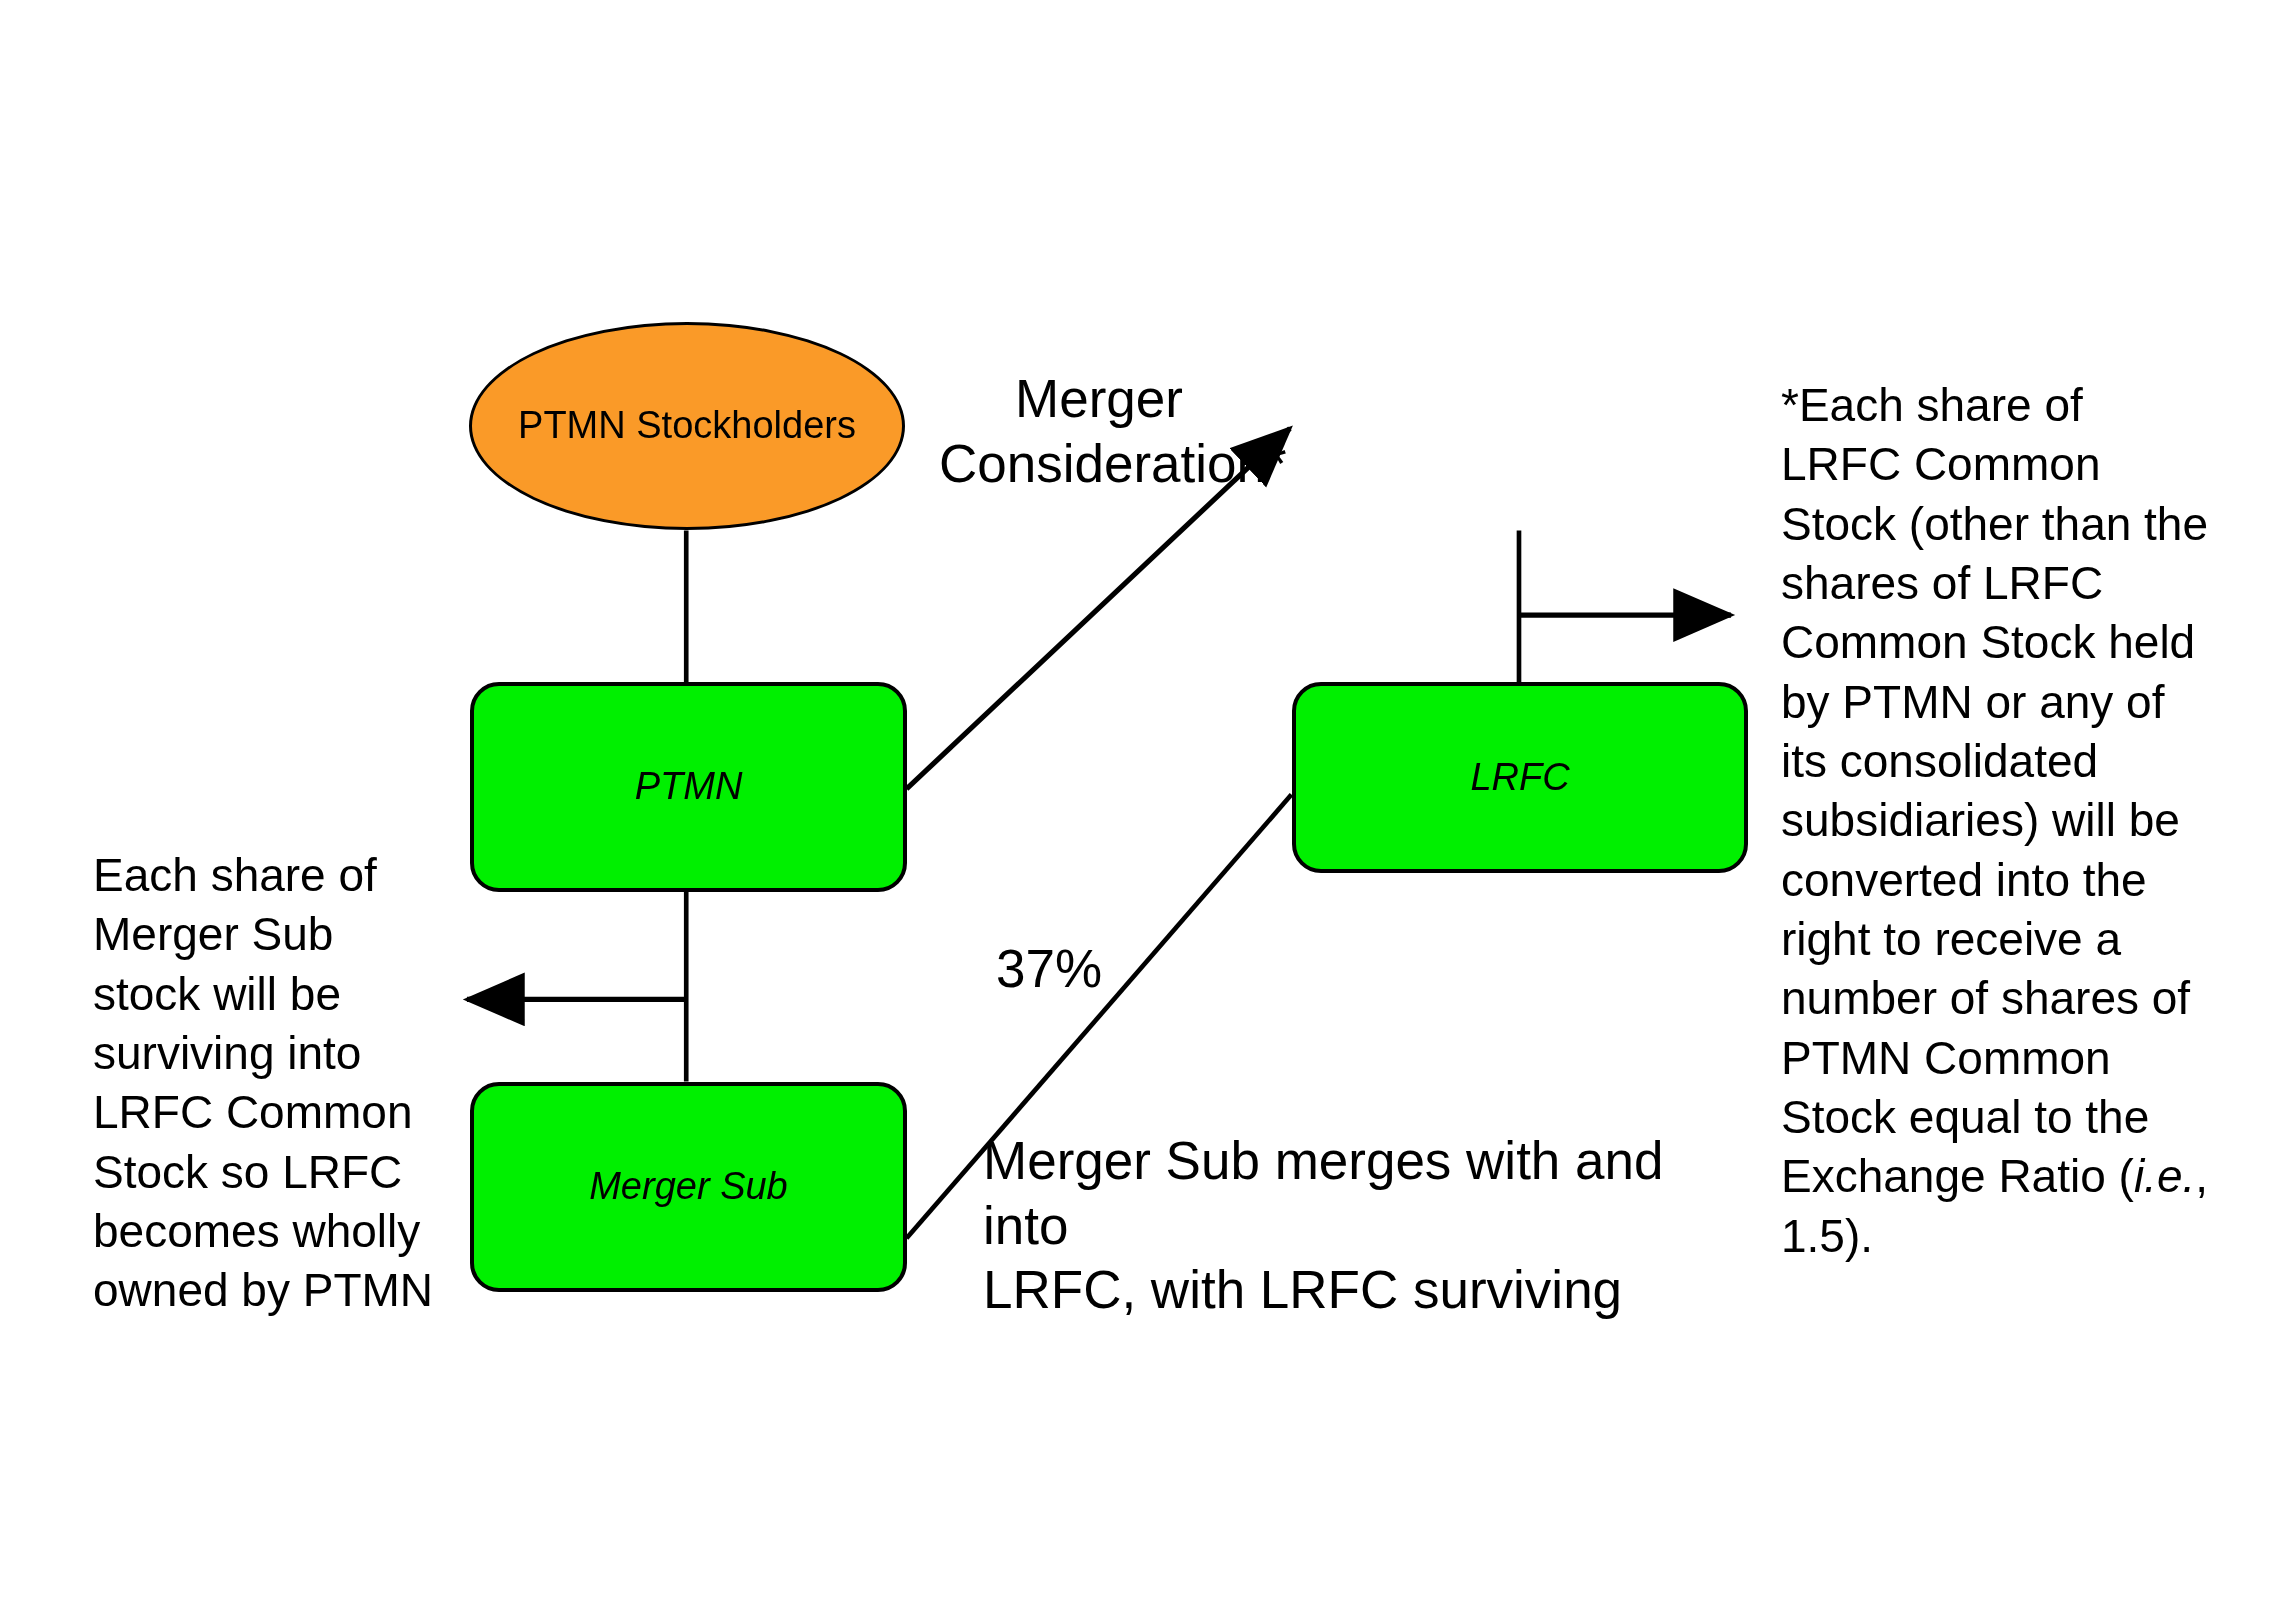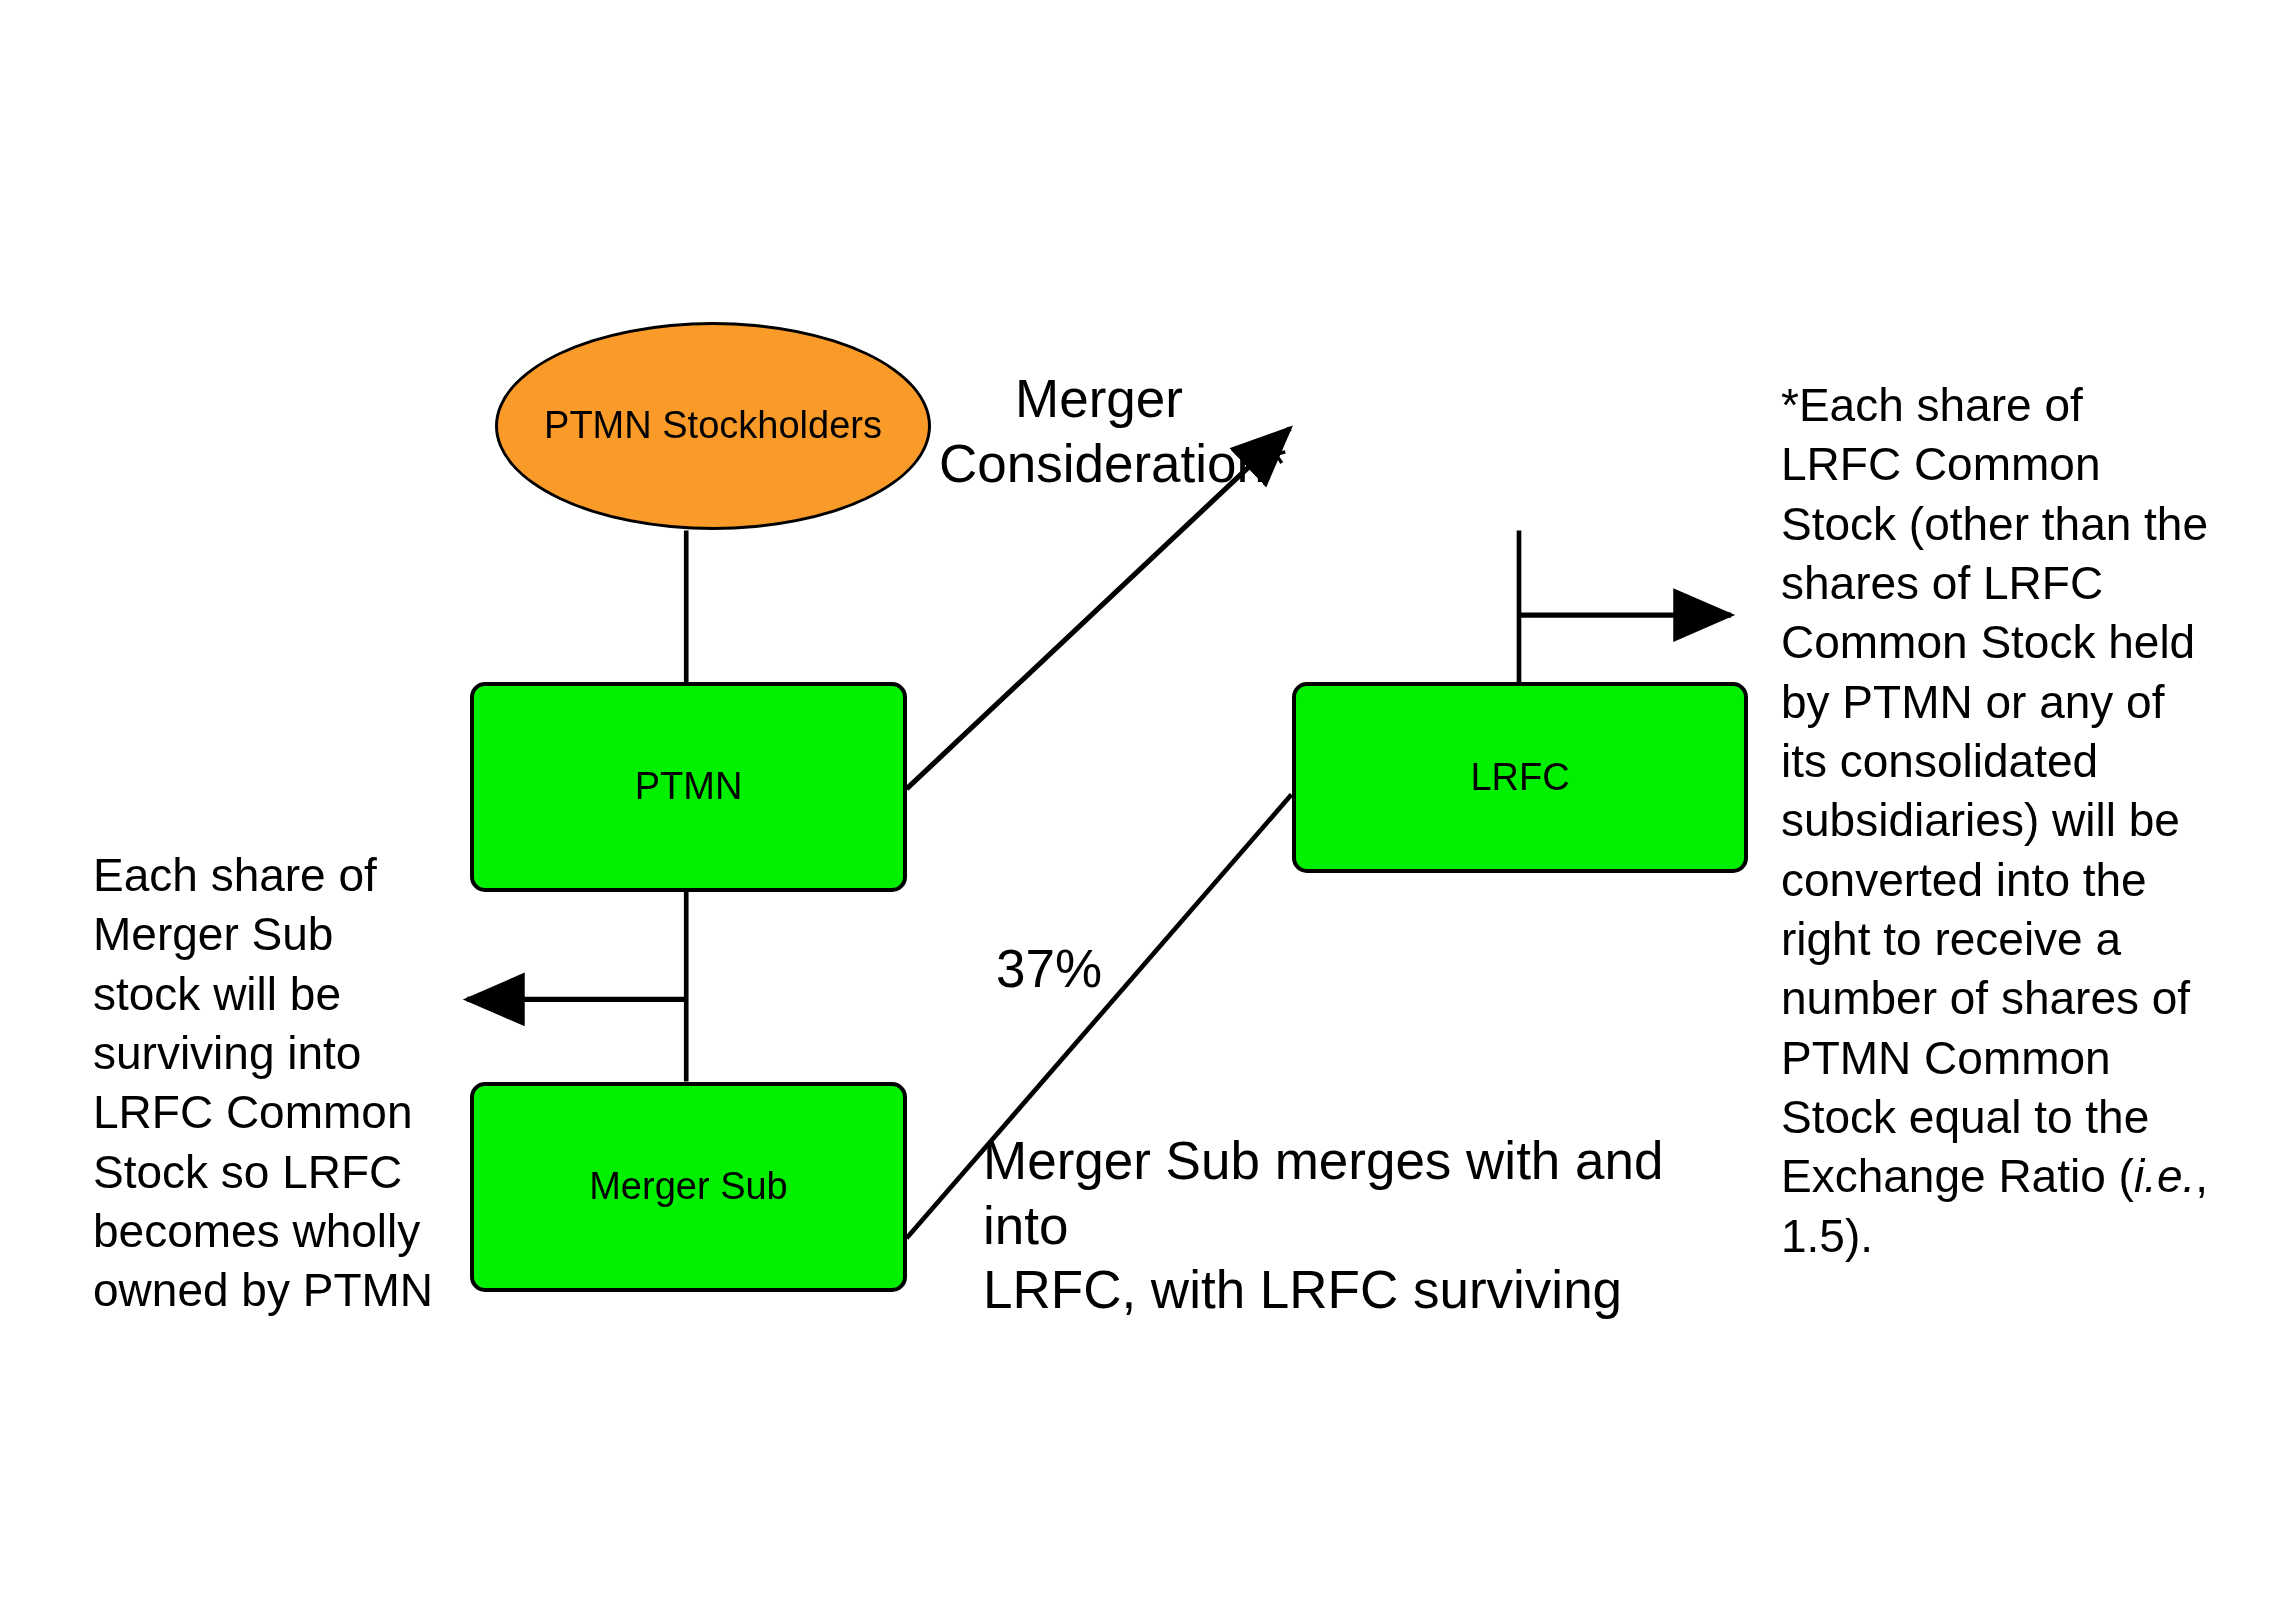--- a/index.html
+++ b/index.html
@@ -38,25 +38,26 @@
   .ellipse .node-label {
     font-size: 38px;
     color: #000000;
     line-height: 1.1;
     white-space: nowrap;
   }
 
   .rbox {
     position: absolute;
     border: 4.6px solid #000000;
-    border-radius: 15px;
+    border-radius: 29px;
     box-sizing: border-box;
     display: flex;
     align-items: center;
     justify-content: center;
+    font-style: italic;
   }
   .rbox .node-label {
     font-size: 38px;
     color: #000000;
     line-height: 1.1;
     white-space: nowrap;
   }
 
   
   .textblock {
@@ -108,21 +109,21 @@
     
     <line x1="1757" y1="2400" x2="2503" y2="1540" stroke="#000000" stroke-width="9"></line>
 
     
     <line x1="2944" y1="1192" x2="3355" y2="1192" stroke="#000000" stroke-width="10" marker-end="url(#ah)"></line>
 
     
     <line x1="1330" y1="1937" x2="905" y2="1937" stroke="#000000" stroke-width="10" marker-end="url(#ah)"></line>
   </svg>
 
-  <div class="ellipse" style="left:495px; top:322px; width:436px; height:208px; background:#FA9A28;">
+  <div class="ellipse" style="left:469px; top:322px; width:436px; height:208px; background:#FA9A28;">
     <span class="node-label">PTMN Stockholders</span>
   </div>
 
 
   <div class="rbox" style="left:470px; top:682px; width:437px; height:210px; background:#00F000;">
     <span class="node-label">PTMN</span>
   </div>
 
   <div class="rbox" style="left:1292px; top:682px; width:456px; height:191px; background:#00F000;">
     <span class="node-label">LRFC</span>

